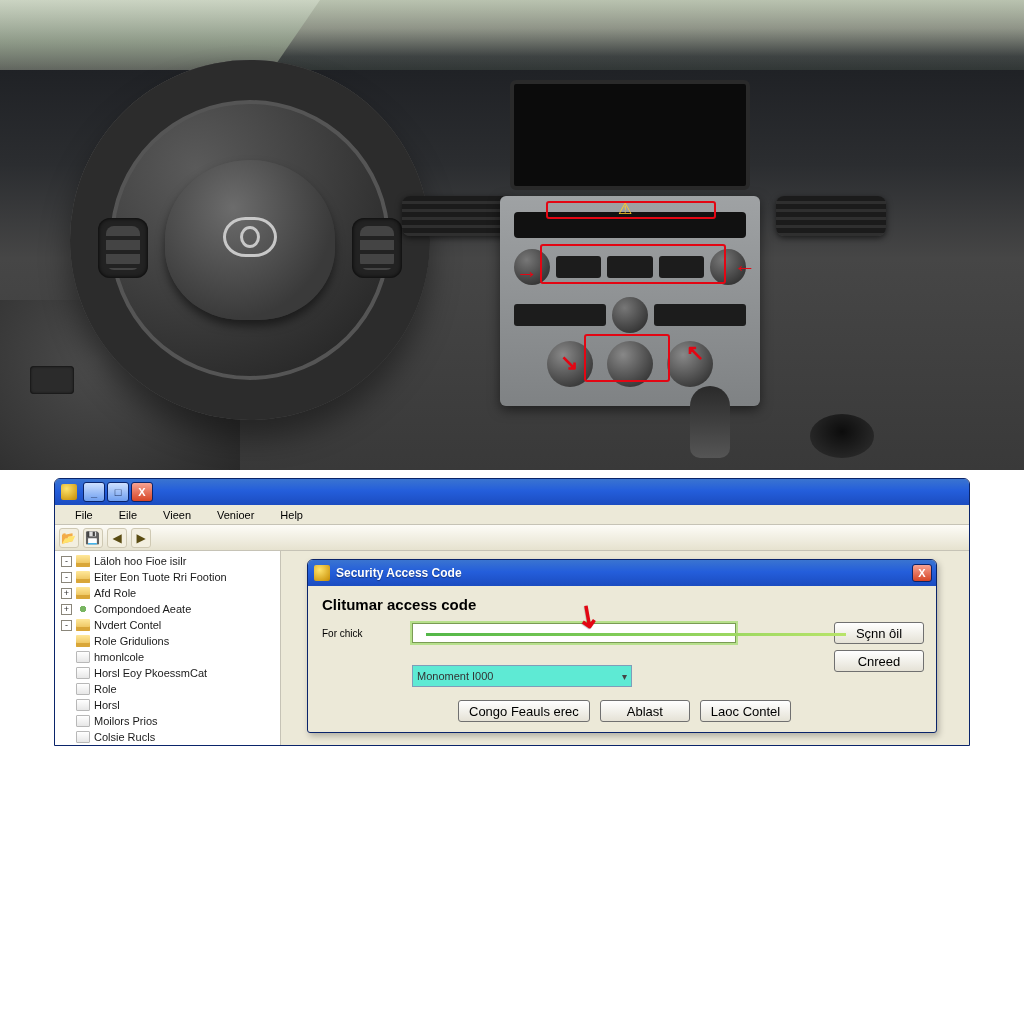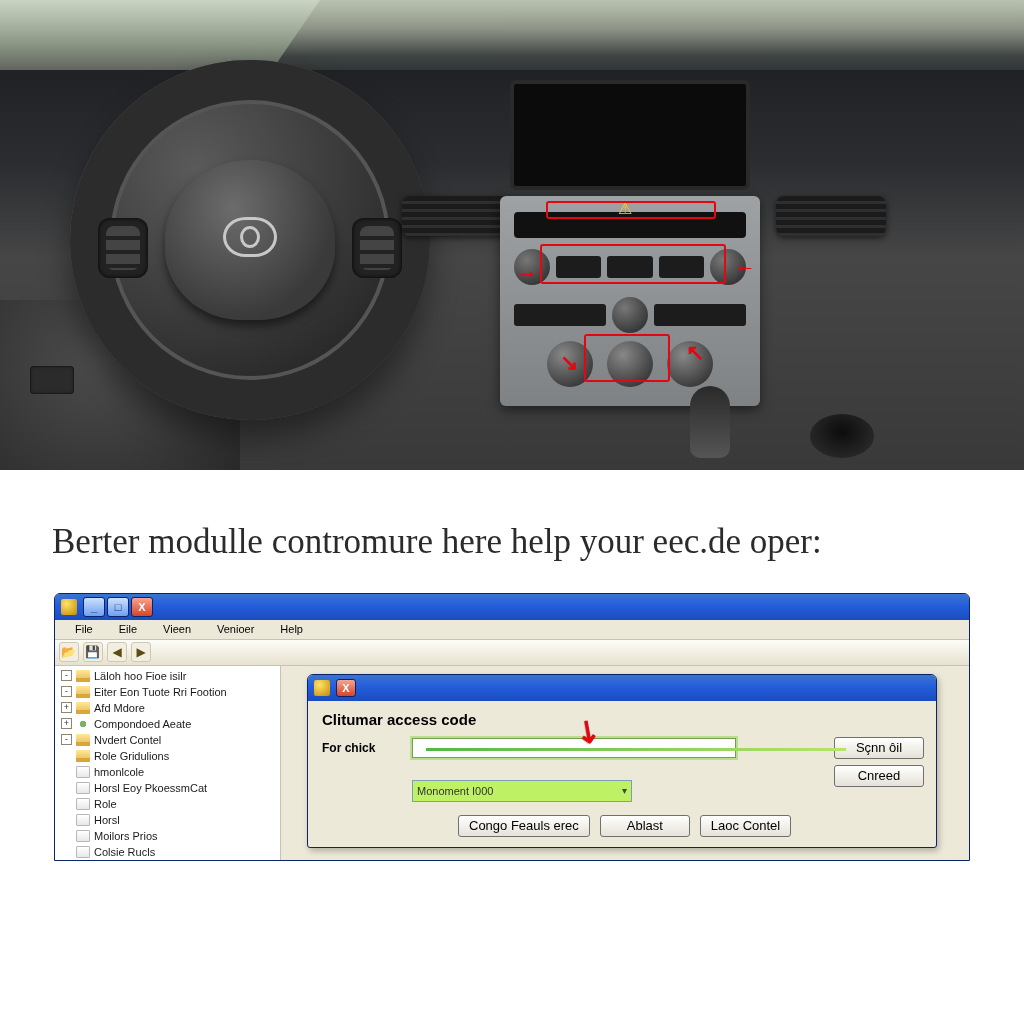--- a/index.html
+++ b/index.html
@@ -164,27 +164,27 @@
 
 .dialog{
   position:absolute; left:26px; top:8px; width:630px; height:174px;
   border:1px solid #0a246a; border-radius:6px 6px 3px 3px; background:#ece9d8;
   box-shadow:2px 3px 6px rgba(0,0,0,.25);
 }
 .dialog .titlebar{border-radius:5px 5px 0 0;}
 .dialog .inner{padding:10px 14px 8px;font-size:12px;}
 .dialog .lead{font-weight:bold;font-size:15px;margin-bottom:10px;}
 .dialog .row{display:flex;align-items:center;gap:10px;margin:8px 0;}
-.dialog .label{width:80px;font-weight:bold;font-size:12px;}
+.dialog .label{width:80px;font-weight:normal;font-size:10px;}
 .dialog input[type=text]{
   height:20px;width:324px;border:1px solid #7a9b54;outline:2px solid #b7e08c;
   background:#fff;padding:0 4px;
 }
 .dialog .select{
-  height:22px;width:220px;border:1px solid #7f9db9;background:#bef264;
+  height:22px;width:220px;border:1px solid #7f9db9;background:#5eead4;
   display:flex;align-items:center;justify-content:space-between;padding:0 4px;font-size:11px;color:#333;
 }
 .dialog .select .chev{font-size:10px;color:#444;}
 .dialog .btnrow{position:absolute;right:12px;top:62px;display:flex;flex-direction:column;gap:6px;}
 .dialog .btnrow2{position:absolute;left:150px;bottom:10px;display:flex;gap:10px;}
 .xpbtn{min-width:90px;height:22px;border:1px solid #707070;border-radius:3px;
   background:linear-gradient(180deg,#fff,#e5e2d6);font-size:13px;padding:0 10px;
   display:flex;align-items:center;justify-content:center;cursor:default;}
 .dialog .redarrow2{position:absolute;left:268px;top:38px;color:#e30613;font-size:30px;
   transform:rotate(35deg);font-weight:bold;text-shadow:0 1px 1px rgba(0,0,0,.25);}
@@ -245,21 +245,20 @@
     <div class="redbox r3"></div>
     <div class="redarrow ra1">→</div>
     <div class="redarrow ra2">↘</div>
     <div class="redarrow ra3">←</div>
     <div class="redarrow ra4">↖</div>
     <div class="shifter"></div>
     <div class="cup"></div>
     <div class="doorbtn"></div>
   </div>
 
-  <div class="caption">Berter modulle contromure here help your eec.de oper:</div>
 
   <div class="app-wrap">
     <div class="win">
       <div class="titlebar">
         <span class="icon"></span>
         <div class="winbtns">
           <div class="winbtn">_</div>
           <div class="winbtn">□</div>
           <div class="winbtn close">X</div>
         </div>
@@ -285,21 +284,21 @@
               <span>Läloh hoo Fioe isilr</span>
             </div>
             <div class="node indent0">
               <span class="exp">-</span>
               <span class="fico folder"></span>
               <span>Eiter Eon Tuote Rri Footion</span>
             </div>
             <div class="node indent0">
               <span class="exp">+</span>
               <span class="fico folder"></span>
-              <span>Afd Mdore</span>
+              <span>Afd Role</span>
             </div>
             <div class="node indent0">
               <span class="exp">+</span>
               <span class="fico gear-ico"></span>
               <span>Compondoed Aeate</span>
             </div>
             <div class="node indent1">
               <span class="exp">-</span>
               <span class="fico folder"></span>
               <span>Nvdert Contel</span>
@@ -338,20 +337,21 @@
               <span class="sp"></span>
               <span class="fico page-ico"></span>
               <span>Colsie Rucls</span>
             </div>
           </div>
         <div class="content">
 
           <div class="dialog">
             <div class="titlebar">
               <span class="icon"></span>
+              <span class="title">Security Access Code</span>
               <div class="winbtns">
                 <div class="winbtn close closebtn">X</div>
               </div>
             </div>
             <div class="inner">
               <div class="lead">Clitumar access code</div>
               <div class="row">
                 <div class="label">For chick</div>
                 <input type="text" value="" style="">
               </div>

